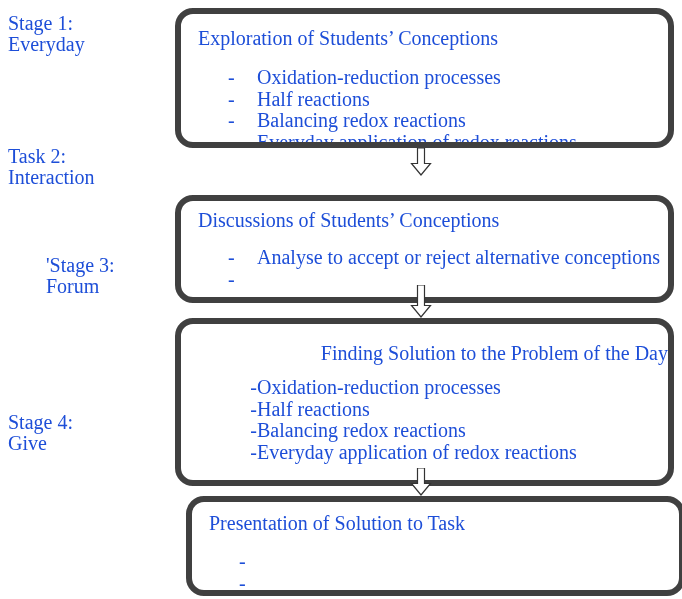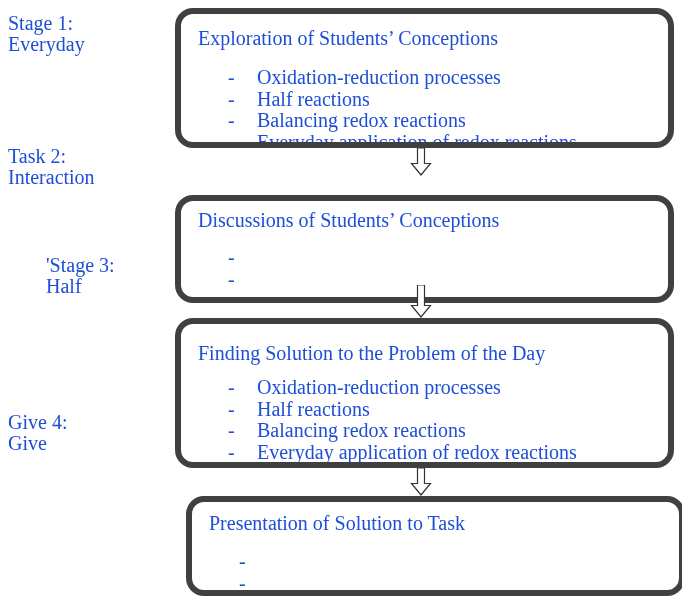--- a/index.html
+++ b/index.html
@@ -62,21 +62,21 @@
 
   
   #box-0 { top: 8px;   height: 140px; }
   #box-0 .box-title { padding-top: 13px; }
   #box-0 .bullets   { margin-top: 18px; }
 
   #box-1 { top: 195px; height: 108px; }
   #box-1 .box-title { padding-top: 8px; }
   #box-1 .bullets   { margin-top: 16px; }
 
-  #box-2 { top: 318px; height: 150px; }
+  #box-2 { top: 318px; height: 168px; text-align: right; }
   #box-2 .box-title { padding-top: 18px; }
   #box-2 .bullets   { margin-top: 13px; }
 
   #box-3 { top: 496px; height: 100px; margin-left: 11px; }
   #box-3 .box-title { padding-top: 10px; }
   #box-3 .bullets   { margin-top: 17px; }
 
   #stage-0 { top: 13px; }
   #stage-1 { top: 146px; }
   #stage-2 { top: 255px; left: 6px; margin-left: 40px; }
@@ -94,24 +94,24 @@
   <div id="stage-0" class="stage-label">
     <div>Stage 1:</div>
     <div>Everyday</div>
   </div>
   <div id="stage-1" class="stage-label">
     <div>Task 2:</div>
     <div>Interaction</div>
   </div>
   <div id="stage-2" class="stage-label">
     <div>'Stage 3:</div>
-    <div>Half</div>
+    <div>Forum</div>
   </div>
   <div id="stage-3" class="stage-label">
-    <div>Give 4:</div>
+    <div>Stage 4:</div>
     <div>Give</div>
   </div>
 
   <div id="box-0" class="flow-box">
     <div class="box-title">Exploration of Students’ Conceptions</div>
     <div class="bullets">
         <div class="bullet-row">
           <span class="dash">-</span>
           <span class="btext">Oxidation-reduction processes</span>
         </div>
@@ -128,20 +128,21 @@
           <span class="btext">Everyday application of redox reactions</span>
         </div>
       </div>
   </div>
 
   <div id="box-1" class="flow-box">
     <div class="box-title">Discussions of Students’ Conceptions</div>
     <div class="bullets">
         <div class="bullet-row">
           <span class="dash">-</span>
+          <span class="btext">Analyse to accept or reject alternative conceptions</span>
         </div>
         <div class="bullet-row">
           <span class="dash">-</span>
         </div>
       </div>
   </div>
 
   <div id="box-2" class="flow-box">
     <div class="box-title">Finding Solution to the Problem of the Day</div>
     <div class="bullets">

